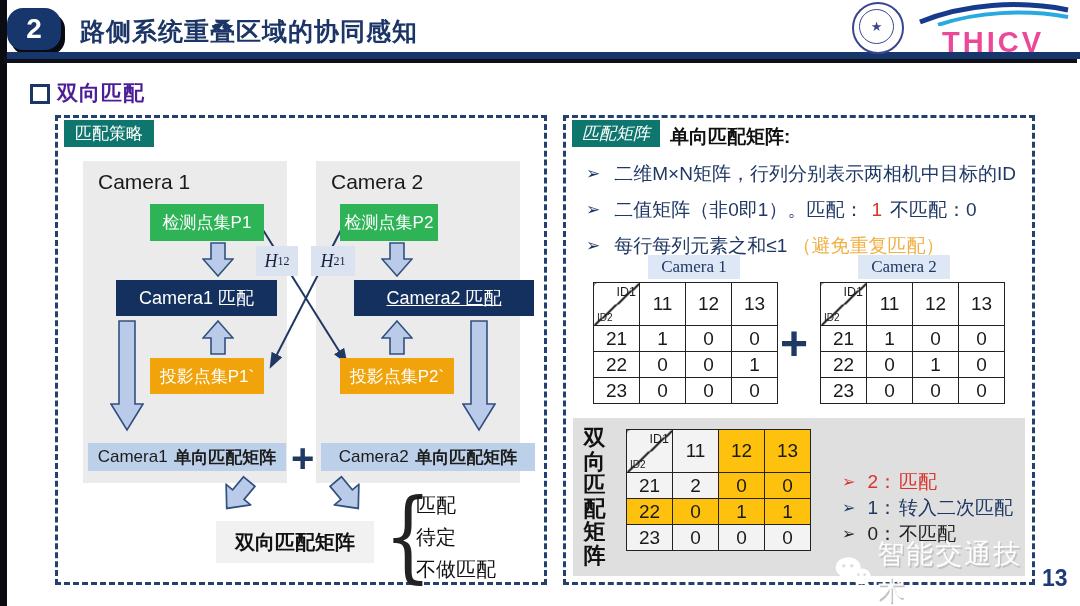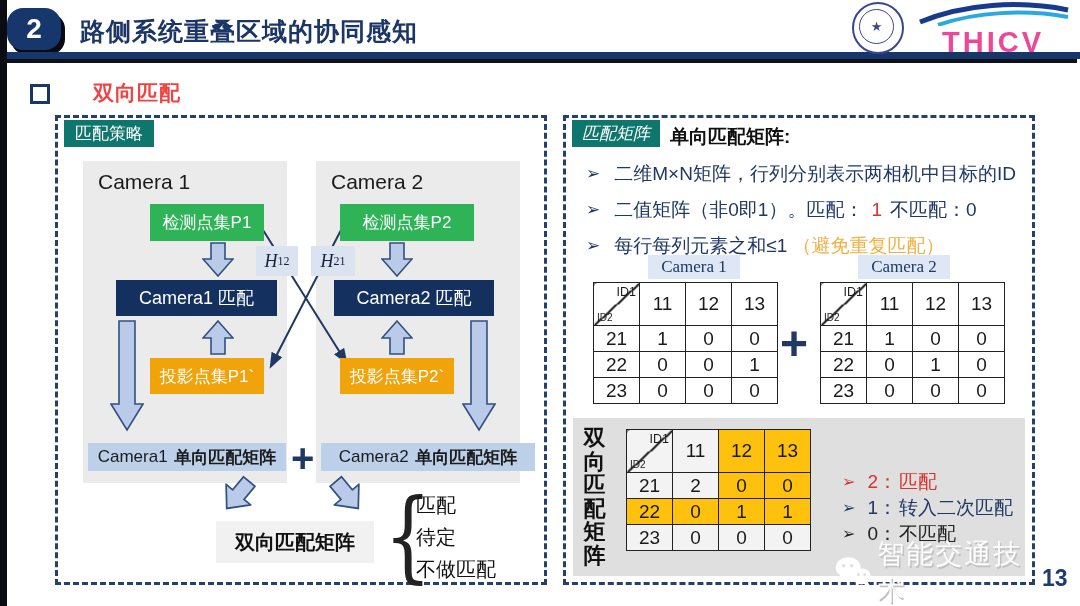--- a/index.html
+++ b/index.html
@@ -17,21 +17,21 @@
   .logos{right:8px;top:2px;display:flex;align-items:flex-start;gap:10px;}
   .seal{width:48px;height:48px;border:2.5px solid #3a478e;border-radius:50%;position:relative;background:#fff;}
   .seal .inner{position:absolute;left:5px;top:5px;width:33px;height:33px;border:1.5px solid #3a478e;border-radius:50%;
                display:flex;align-items:center;justify-content:center;color:#3a478e;font-size:13px;}
   .thicv{width:158px;text-align:center;}
   .thicv .word{font-size:29px;font-weight:800;color:#ec4899;letter-spacing:3px;margin-top:-4px;
                font-family:"Liberation Sans",sans-serif;}
 
   
   .sq-bullet{left:30px;top:84px;width:14px;height:14px;border:3.5px solid #1b3566;background:#fff;}
-  .section-title{left:57px;top:79px;font-size:21px;font-weight:600;color:#ef4444;letter-spacing:1px;margin-left:36px;}
+  .section-title{left:57px;top:79px;font-size:21px;font-weight:600;color:#4c1d95;letter-spacing:1px;}
 
   
   .panel{border:3px dashed #24406e;background:#fff;}
   .panel-left{left:55px;top:115px;width:486px;height:464px;}
   .panel-right{left:563px;top:115px;width:466px;height:464px;}
   .tag{background:#0f766e;color:#fff;font-size:17px;display:flex;align-items:center;justify-content:center;}
 
   
   .graycol{background:#ebebeb;z-index:0;}
   .cam-label{font-size:21px;color:#1a1a1a;z-index:2;}
@@ -130,40 +130,40 @@
         </marker>
       </defs>
       <line x1="205" y1="112" x2="288" y2="244" stroke="#1f3864" stroke-width="2" marker-end="url(#ah)"></line>
       <line x1="283" y1="112" x2="213" y2="248" stroke="#1f3864" stroke-width="2" marker-end="url(#ah)"></line>
     </svg>
 
     <div class="abs cam-label" style="left:40px;top:52px;">Camera 1</div>
     <div class="abs cam-label" style="left:273px;top:52px;">Camera 2</div>
 
     <div class="abs box green" style="left:92px;top:86px;width:114px;height:37px;">检测点集P1</div>
-    <div class="abs box green" style="left:282px;top:86px;width:134px;height:37px;">检测点集P2</div>
+    <div class="abs box green" style="left:282px;top:86px;width:98px;height:37px;">检测点集P2</div>
 
     <div class="abs chip" style="left:198px;top:128px;width:42px;height:30px;">
       <i>H</i>
         <sub>12</sub>
     </div>
     <div class="abs chip" style="left:253px;top:128px;width:44px;height:30px;">
       <i>H</i>
         <sub>21</sub>
     </div>
 
     <svg class="abs barrow" style="left:144px;top:124px;" width="32" height="35" viewBox="0 0 32 35">
       <polygon points="9,1 23,1 23,17 31,17 16,34 1,17 9,17" fill="#b9cbe8" stroke="#31507f" stroke-width="1.6"></polygon>
       </svg>
     <svg class="abs barrow" style="left:323px;top:124px;" width="32" height="35" viewBox="0 0 32 35">
       <polygon points="9,1 23,1 23,17 31,17 16,34 1,17 9,17" fill="#b9cbe8" stroke="#31507f" stroke-width="1.6"></polygon>
       </svg>
 
     <div class="abs box navyb" style="left:46px;top:162px;width:161px;height:36px;">Camera1 匹配</div>
-    <div class="abs box navyb" style="left:264px;top:162px;width:160px;height:36px;">Camera2 匹配</div>
+    <div class="abs box navyb" style="left:284px;top:162px;width:180px;height:36px;text-decoration:underline;">Camera2 匹配</div>
 
     <svg class="abs barrow" style="left:144px;top:202px;" width="32" height="35" viewBox="0 0 32 35">
       <polygon points="16,1 31,18 23,18 23,34 9,34 9,18 1,18" fill="#b9cbe8" stroke="#31507f" stroke-width="1.6"></polygon>
       </svg>
     <svg class="abs barrow" style="left:323px;top:202px;" width="32" height="35" viewBox="0 0 32 35">
       <polygon points="16,1 31,18 23,18 23,34 9,34 9,18 1,18" fill="#b9cbe8" stroke="#31507f" stroke-width="1.6"></polygon>
       </svg>
 
     <svg class="abs barrow" style="left:52px;top:202px;" width="34" height="112" viewBox="0 0 34 112">
       <polygon points="9,1 25,1 25,84 33,84 17,110 1,84 9,84" fill="#b9cbe8" stroke="#31507f" stroke-width="1.6"></polygon>

